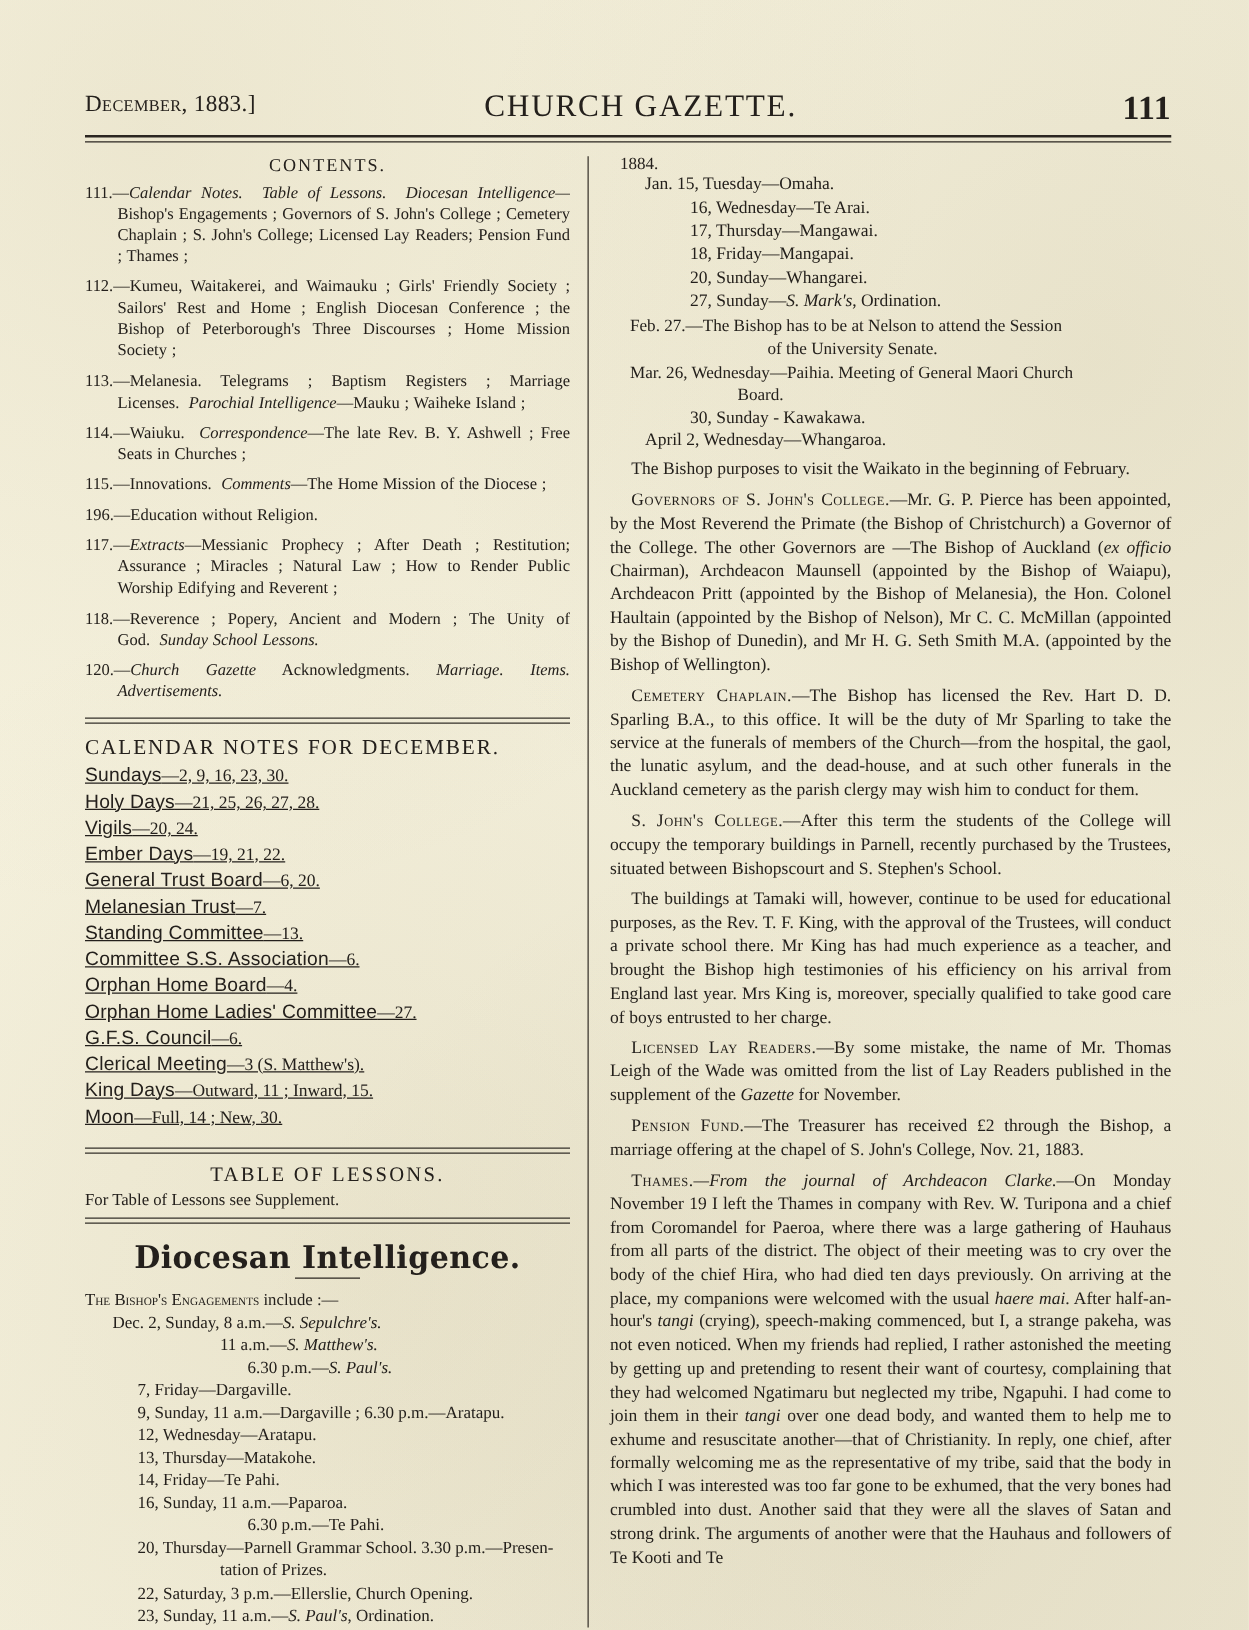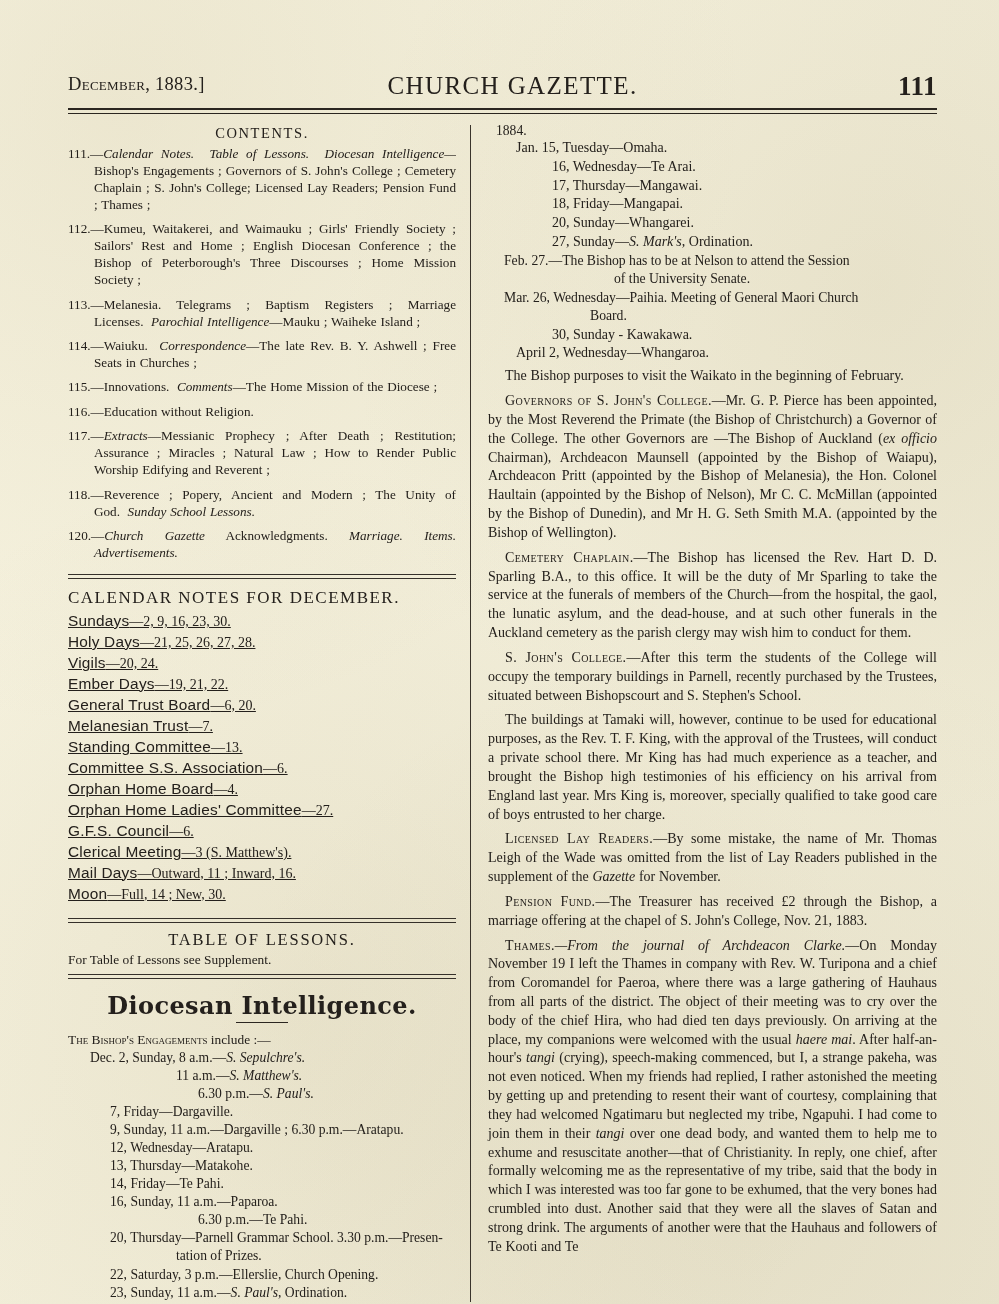--- a/index.html
+++ b/index.html
@@ -264,21 +264,21 @@
 
       <div class="contents-item">
         <span>114.—</span><span>Waiuku.</span>&nbsp;&nbsp;<i>Correspondence</i><span>—The late Rev. B. Y. Ashwell ; Free Seats in Churches ;</span>
       </div>
 
       <div class="contents-item">
         <span>115.—</span><span>Innovations.</span>&nbsp;&nbsp;<i>Comments</i><span>—The Home Mission of the Diocese ;</span>
       </div>
 
       <div class="contents-item">
-        <span>116.—</span><span>Education without Religion.</span>
+        <span>196.—</span><span>Education without Religion.</span>
       </div>
 
       <div class="contents-item">
         <span>117.—</span><i>Extracts</i><span>—Messianic Prophecy ; After Death ; Restitution; Assurance ; Miracles ; Natural Law ; How to Render Public Worship Edifying and Reverent ;</span>
       </div>
 
       <div class="contents-item">
         <span>118.—</span><span>Reverence ; Popery, Ancient and Modern ; The Unity of God.</span>&nbsp;&nbsp;<i>Sunday School Lessons.</i>
       </div>
 
@@ -296,21 +296,21 @@
         <div class="cal-line"><span class="cal-label">Vigils</span><span class="cal-val">—20, 24.</span></div>
         <div class="cal-line"><span class="cal-label">Ember Days</span><span class="cal-val">—19, 21, 22.</span></div>
         <div class="cal-line"><span class="cal-label">General Trust Board</span><span class="cal-val">—6, 20.</span></div>
         <div class="cal-line"><span class="cal-label">Melanesian Trust</span><span class="cal-val">—7.</span></div>
         <div class="cal-line"><span class="cal-label">Standing Committee</span><span class="cal-val">—13.</span></div>
         <div class="cal-line"><span class="cal-label">Committee S.S. Association</span><span class="cal-val">—6.</span></div>
         <div class="cal-line"><span class="cal-label">Orphan Home Board</span><span class="cal-val">—4.</span></div>
         <div class="cal-line"><span class="cal-label">Orphan Home Ladies' Committee</span><span class="cal-val">—27.</span></div>
         <div class="cal-line"><span class="cal-label">G.F.S. Council</span><span class="cal-val">—6.</span></div>
         <div class="cal-line"><span class="cal-label">Clerical Meeting</span><span class="cal-val">—3 (S. Matthew's).</span></div>
-        <div class="cal-line"><span class="cal-label">Mail Days</span><span class="cal-val">—Outward, 11 ; Inward, 16.</span></div>
+        <div class="cal-line"><span class="cal-label">King Days</span><span class="cal-val">—Outward, 11 ; Inward, 15.</span></div>
         <div class="cal-line"><span class="cal-label">Moon</span><span class="cal-val">—Full, 14 ; New, 30.</span></div>
       </div>
 
       <div class="rule-double-thin" style="margin-top:13px;"></div>
 
       <div class="tol-title">TABLE OF LESSONS.</div>
       <div class="tol-text">For Table of Lessons see Supplement.</div>
 
       <div class="rule-double-thin"></div>
 

